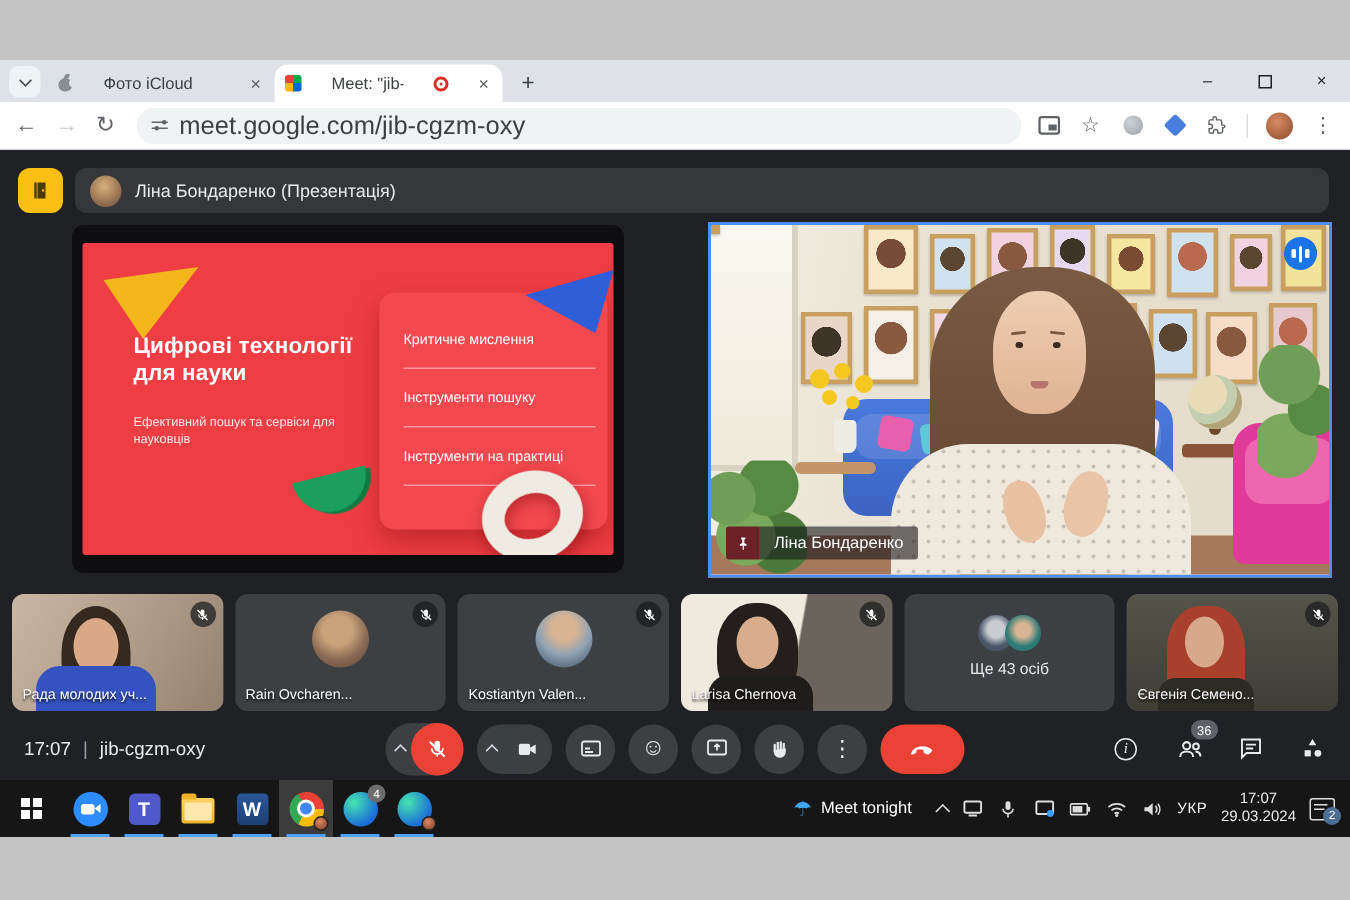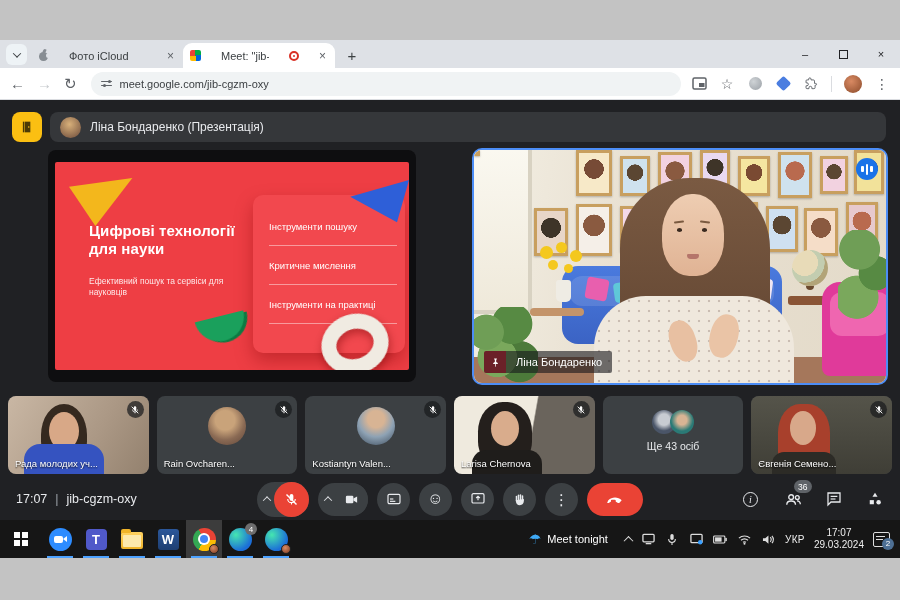--- a/index.html
+++ b/index.html
@@ -28,21 +28,21 @@
   .recdot:after{content:"";position:absolute;left:2px;top:2px;width:2px;height:2px;background:#d93025;border-radius:50%;}
   .newtab{width:22px;height:22px;margin:0 0 2px 6px;display:flex;align-items:center;justify-content:center;font-size:15px;color:#3c4043;cursor:pointer;}
   .winctl{position:absolute;right:0;top:0;height:28px;display:flex;}
   .wbtn{width:38px;height:28px;display:flex;align-items:center;justify-content:center;font-size:11px;color:#202124;cursor:pointer;}
   .restbox{width:9px;height:9px;border:1.2px solid #202124;}
 
   
   .toolbar{height:32px;background:#fff;display:flex;align-items:center;padding:0 10px;border-bottom:1px solid #dadce0;flex:none;}
   .navb{font-size:15px;color:#5f6368;margin-right:12px;cursor:pointer;line-height:1;}
   .navb.dis{color:#c6cacd;}
-  .urlbar{flex:1;height:24px;background:#f0f3f4;border-radius:12px;margin:0 10px 0 2px;display:flex;align-items:center;padding:0 10px;font-size:11px;color:#3c4043;max-width:600px;cursor:text;}
+  .urlbar{flex:1;height:24px;background:#f0f3f4;border-radius:12px;margin:0 10px 0 2px;display:flex;align-items:center;padding:0 10px;font-size:17px;color:#3c4043;max-width:600px;cursor:text;}
   .siteinfo{width:12px;height:10px;margin-right:7px;position:relative;}
   .siteinfo i{position:absolute;left:0;height:1.6px;background:#5f6368;border-radius:1px;}
   .siteinfo .s1{top:2px;width:11px;}
   .siteinfo .s2{top:6px;width:11px;}
   .siteinfo .d1{top:1px;left:7px;width:3.4px;height:3.4px;border-radius:50%;background:#5f6368;}
   .siteinfo .d2{top:5px;left:2px;width:3.4px;height:3.4px;border-radius:50%;background:#5f6368;}
   .tools{display:flex;align-items:center;margin-left:auto;gap:12px;}
   .tico{width:16px;height:16px;display:flex;align-items:center;justify-content:center;color:#5f6368;font-size:14px;cursor:pointer;}
   .globeext{width:13px;height:13px;border-radius:50%;background:radial-gradient(circle at 35% 35%,#cfd3d6,#9aa0a6);}
   .blueext{width:11px;height:11px;background:#4a7de0;transform:rotate(45deg);border-radius:2px;}
@@ -65,21 +65,21 @@
   .tri-b{position:absolute;left:294px;top:18px;width:60px;height:44px;background:#2e5fd8;
          clip-path:polygon(2% 38%,100% 0,80% 96%);filter:drop-shadow(-2px 2px 0 #1f47ae);}
   .half-g{position:absolute;left:142px;top:154px;width:50px;height:25px;background:#1aa05c;border-radius:0 0 50px 50px;transform:rotate(-14deg);filter:drop-shadow(3px 2px 0 #0d7a42);}
   .ring{position:absolute;left:266px;top:152px;width:68px;height:60px;border:15px solid #f0ebe2;border-radius:50%;transform:rotate(-18deg);filter:drop-shadow(0 4px 5px rgba(110,0,0,.45));}
   .stitle{position:absolute;left:34px;top:60px;width:172px;font-size:15px;line-height:1.18;font-weight:bold;color:#fff;letter-spacing:.1px;}
   .ssub{position:absolute;left:34px;top:114px;width:160px;font-size:8.5px;line-height:1.3;color:rgba(255,255,255,.88);}
   .scard{position:absolute;left:198px;top:33px;width:152px;height:158px;background:#f2484e;border-radius:10px;box-shadow:0 8px 18px rgba(120,0,0,.35);padding-top:12px;}
   .mitem{height:39px;display:flex;align-items:center;margin:0 8px 0 16px;border-bottom:1px solid rgba(255,255,255,.45);font-size:9.5px;color:#fff;}
 
   
-  .vid{position:absolute;left:472px;top:48px;width:416px;height:237px;border:2px solid #4c8df6;border-radius:10px;overflow:hidden;background:#e7e0d4;cursor:pointer;}
+  .vid{position:absolute;left:472px;top:48px;width:416px;height:237px;border:2px solid #4c8df6;border-radius:0;overflow:hidden;background:#e7e0d4;cursor:pointer;}
   .scene{position:absolute;inset:0;background:linear-gradient(100deg,#f3efe4 0%,#e9e1d2 35%,#e3dac9 100%);}
   .vwin{position:absolute;left:-6px;top:-4px;width:64px;height:168px;background:linear-gradient(#faf8f0,#efe9da);border:4px solid #d8d2c2;}
   .floor{position:absolute;left:0;right:0;bottom:0;height:26px;background:#a5775b;}
   .fr{position:absolute;border:3px solid #c89f5f;box-shadow:0 1px 2px rgba(0,0,0,.25);}
   .fr:nth-of-type(1){left:64px;top:6px;width:30px;height:40px;background:radial-gradient(circle at 50% 40%,#b96a4e 0 34%,#f3dfd2 35%);}
   .fr:nth-of-type(2){left:102px;top:0;width:36px;height:46px;background:radial-gradient(circle at 50% 40%,#774b36 0 34%,#f7e9c8 35%);}
   .fr:nth-of-type(3){left:146px;top:6px;width:30px;height:40px;background:radial-gradient(circle at 50% 40%,#5b4632 0 34%,#cfe2ee 35%);}
   .fr:nth-of-type(4){left:184px;top:2px;width:34px;height:46px;background:radial-gradient(circle at 50% 40%,#8a5a40 0 34%,#f2d2e0 35%);}
   .fr:nth-of-type(5){left:226px;top:0;width:30px;height:42px;background:radial-gradient(circle at 50% 40%,#3e3428 0 34%,#e9d9f0 35%);}
   .fr:nth-of-type(6){left:264px;top:6px;width:32px;height:40px;background:radial-gradient(circle at 50% 40%,#7a4a32 0 34%,#f5e6a0 35%);}
@@ -309,22 +309,22 @@
       <div class="hpill">
         <span class="havatar"></span>
         <span class="htitle">Ліна Бондаренко (Презентація)</span>
       </div>
     </div>
 
     <div class="pres">
       <div class="slide">
         <i class="tri-y"></i>
         <div class="scard">
+          <div class="mitem">Критичне мислення</div>
           <div class="mitem">Інструменти пошуку</div>
-          <div class="mitem">Критичне мислення</div>
           <div class="mitem">Інструменти на практиці</div>
         </div>
         <i class="tri-b"></i>
         <i class="half-g"></i>
         <i class="ring"></i>
         <div class="stitle">Цифрові технології для науки</div>
         <div class="ssub">Ефективний пошук та сервіси для науковців</div>
       </div>
     </div>
 

